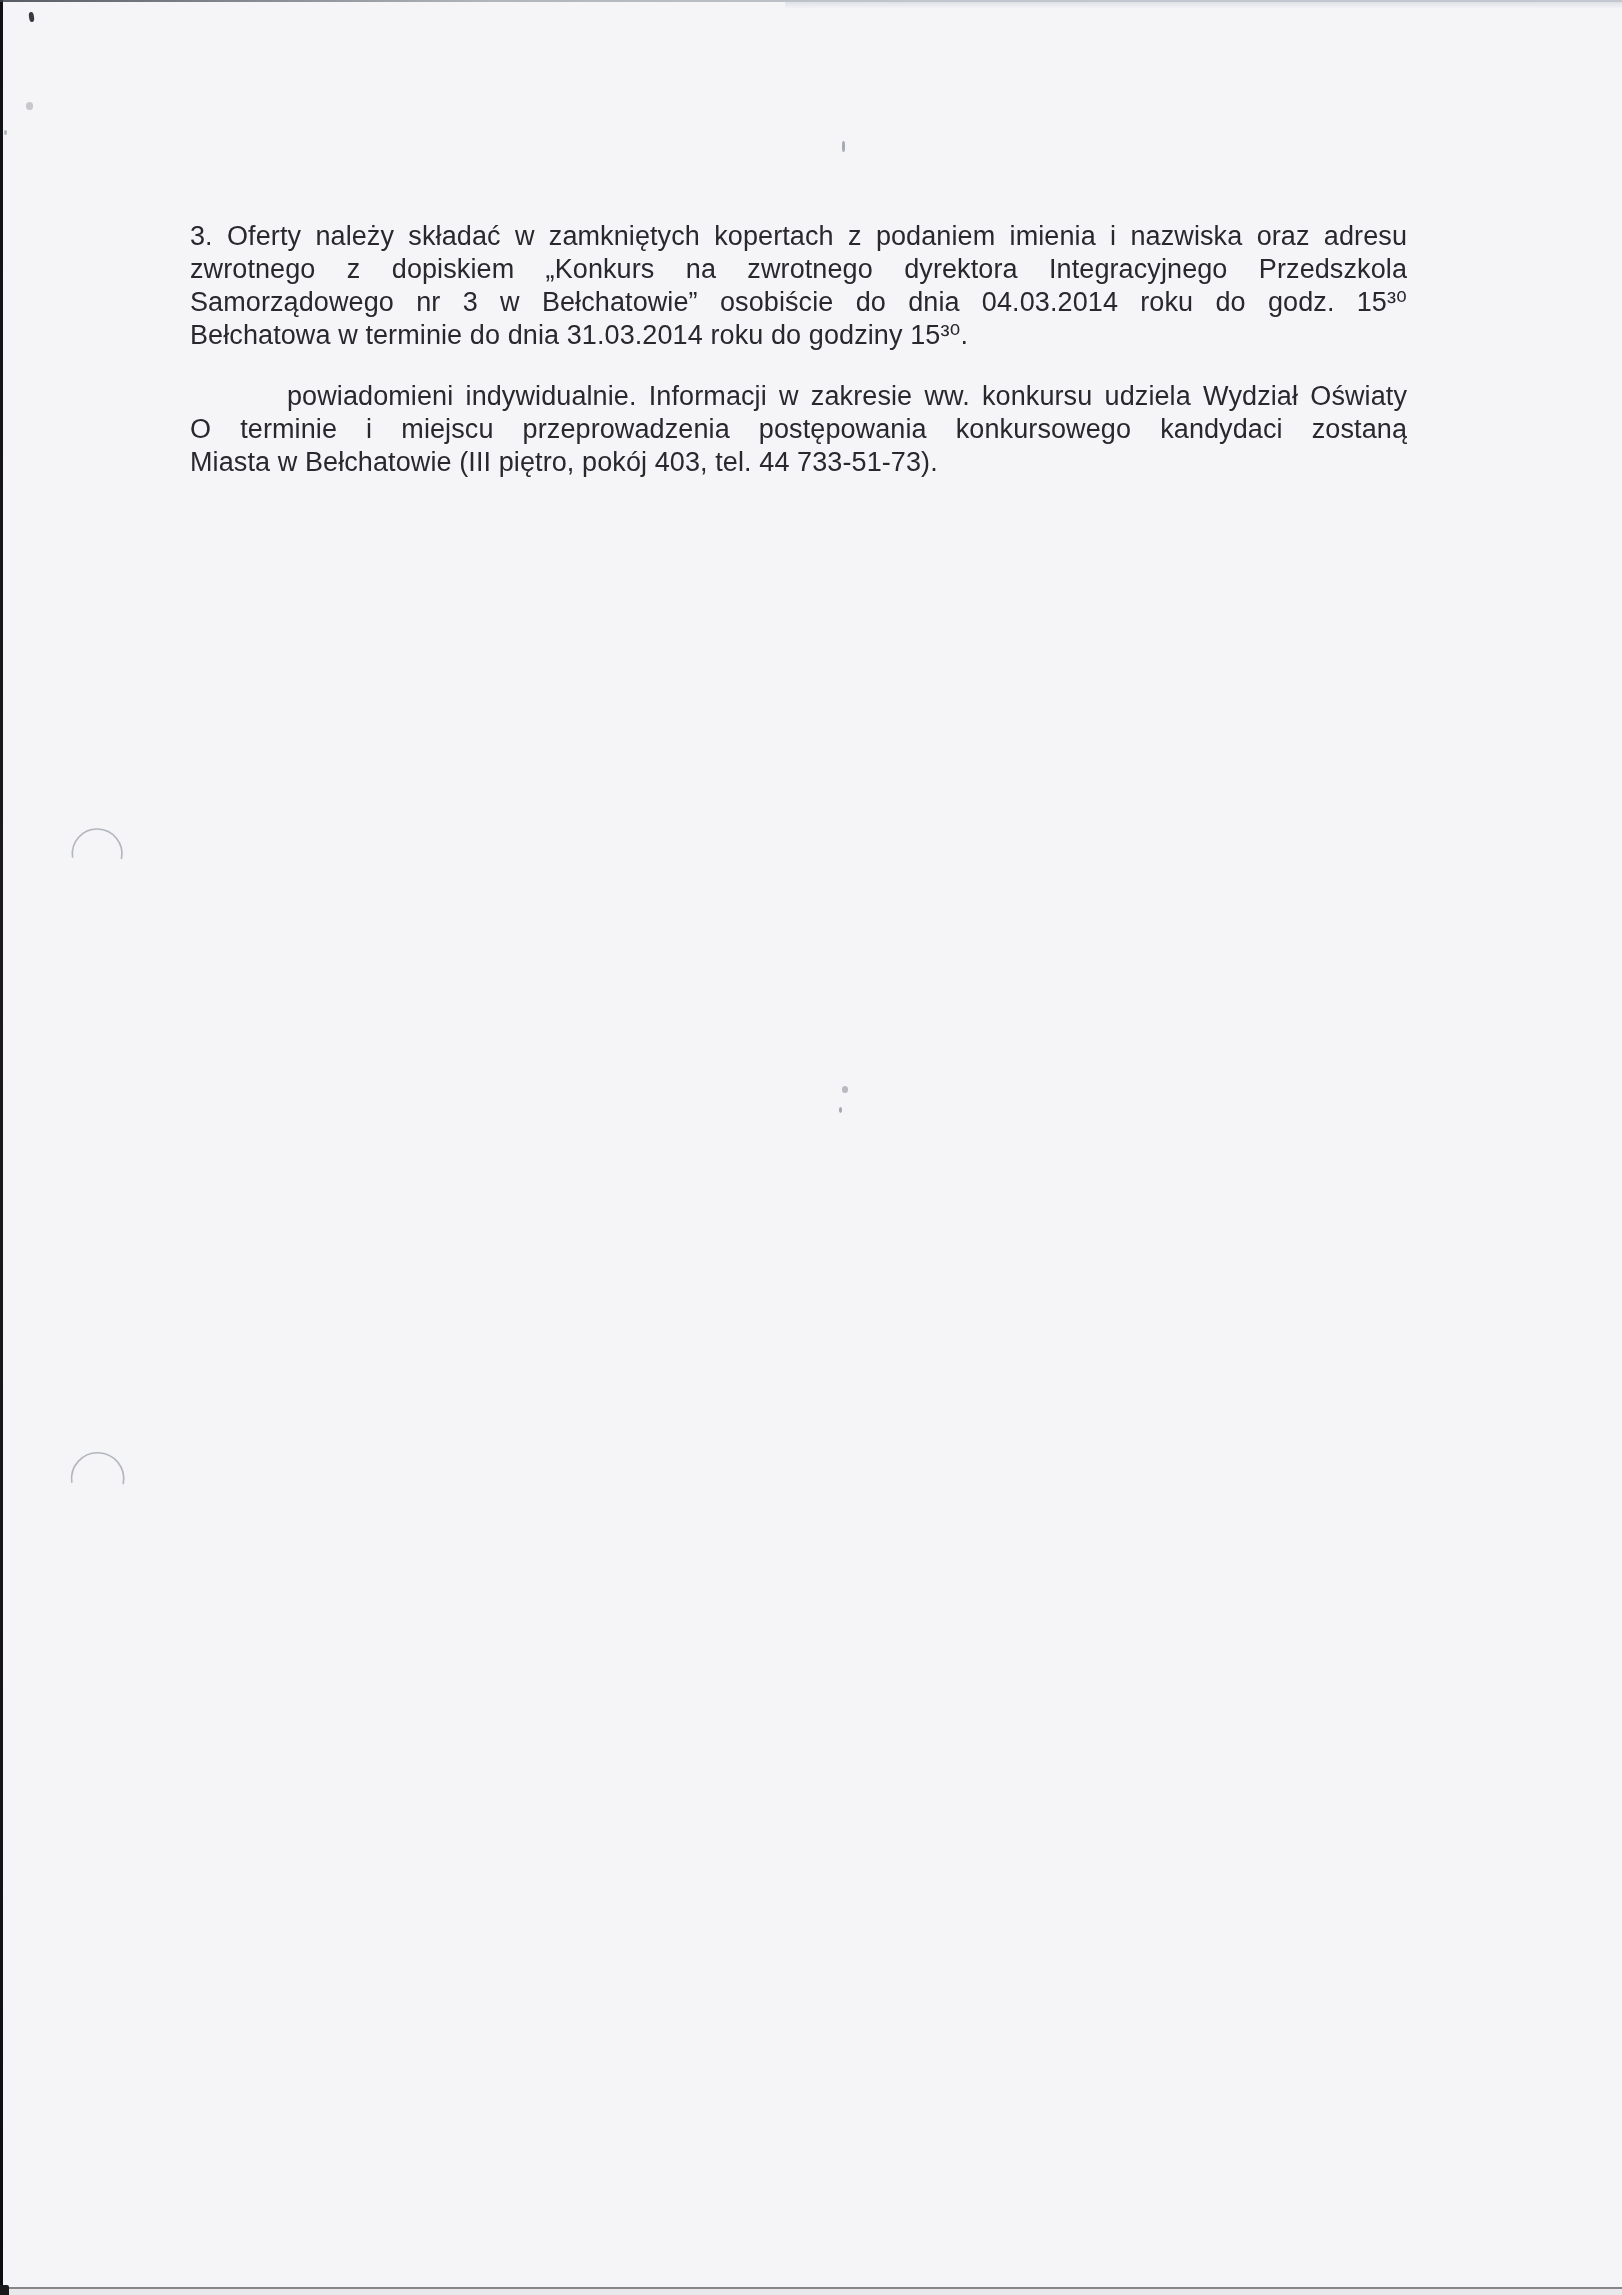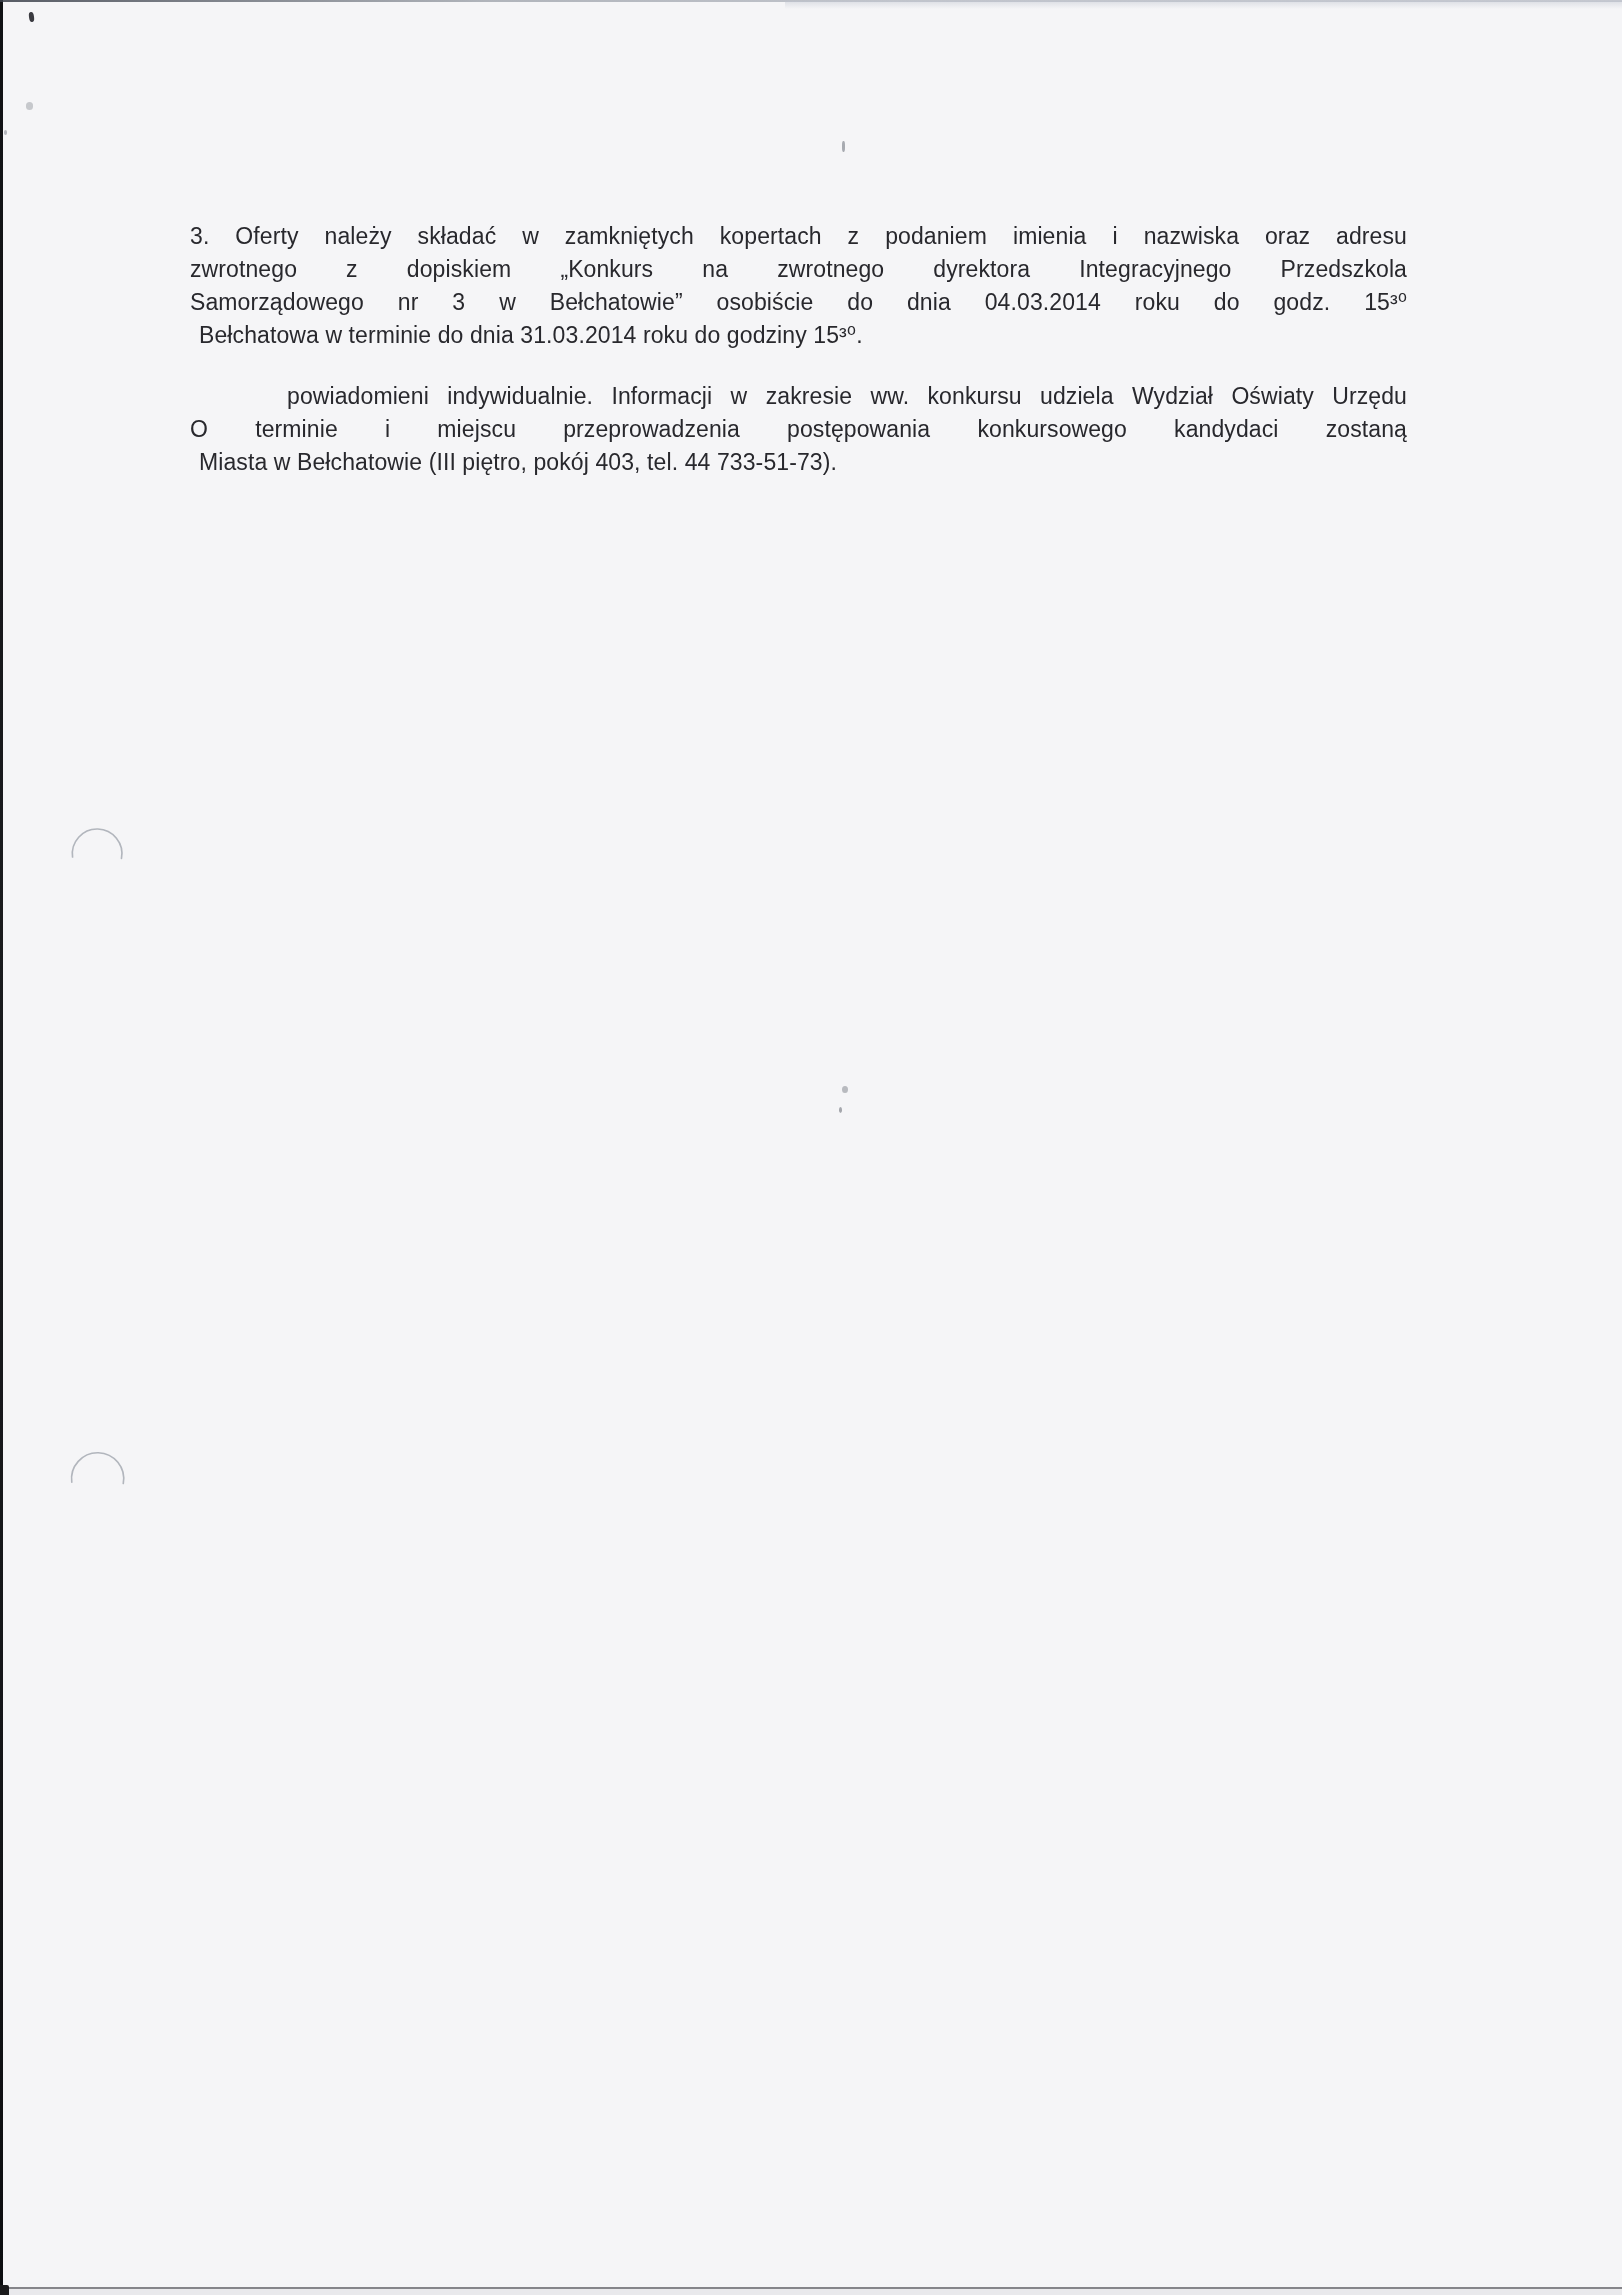--- a/index.html
+++ b/index.html
@@ -53,30 +53,30 @@
   .speck-a{left:29px;top:12.4px;width:5.2px;height:9.8px;background:#3a3a40;border-radius:45%;transform:rotate(-8deg);}
   .speck-b{left:25.5px;top:102px;width:7.9px;height:7.9px;background:rgba(120,125,135,.38);filter:blur(0.7px);}
   .speck-c{left:842px;top:141px;width:3.3px;height:11px;background:rgba(90,95,105,.5);border-radius:40%;filter:blur(0.3px);}
   .speck-d{left:842px;top:1086px;width:5.9px;height:7.2px;background:rgba(100,105,115,.42);filter:blur(0.3px);}
   .speck-e{left:839px;top:1107px;width:3.3px;height:5.9px;background:rgba(85,90,100,.5);filter:blur(0.3px);}
   .speck-f{left:3.9px;top:130px;width:3.3px;height:4.6px;background:rgba(100,105,115,.45);}
   
   .textblock{
     position:absolute;left:190px;top:220px;width:1217px;
     color:var(--text);
-    font-size:23px;line-height:33px;
+    font-size:27px;line-height:33px;
     letter-spacing:0.1px;
   }
   .para{margin:0;}
   .para + .para{margin-top:27.5px;}
   .line{
     height:33px;overflow:hidden;
     text-align:justify;text-align-last:justify;
   }
-  .line-last{text-align-last:left;margin-left:9px;}
+  .line-last{text-align-last:left;}
   .para-indent .line:first-child{padding-left:97px;}
 </style>
 </head>
 <body>
 
 <div class="page">
 
   <div class="edge-left"></div>
   <div class="edge-top"></div>
   <div class="edge-top-band"></div>

